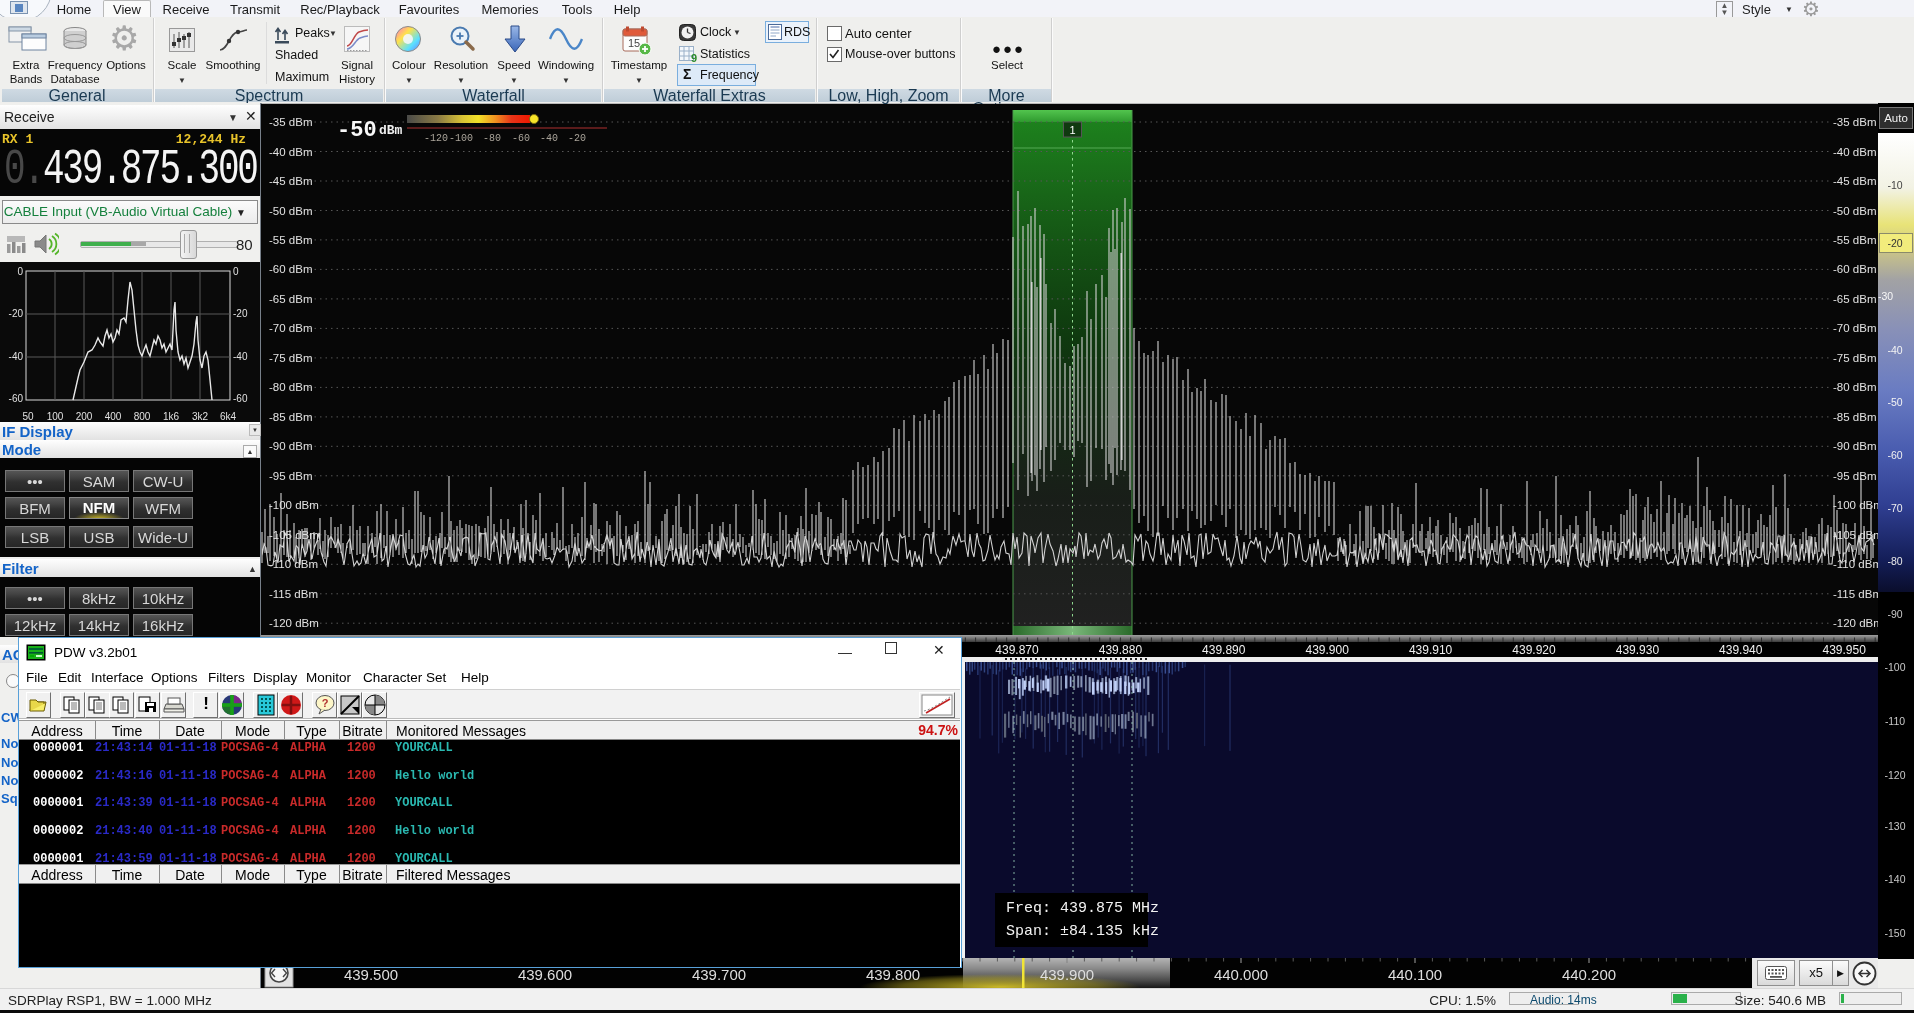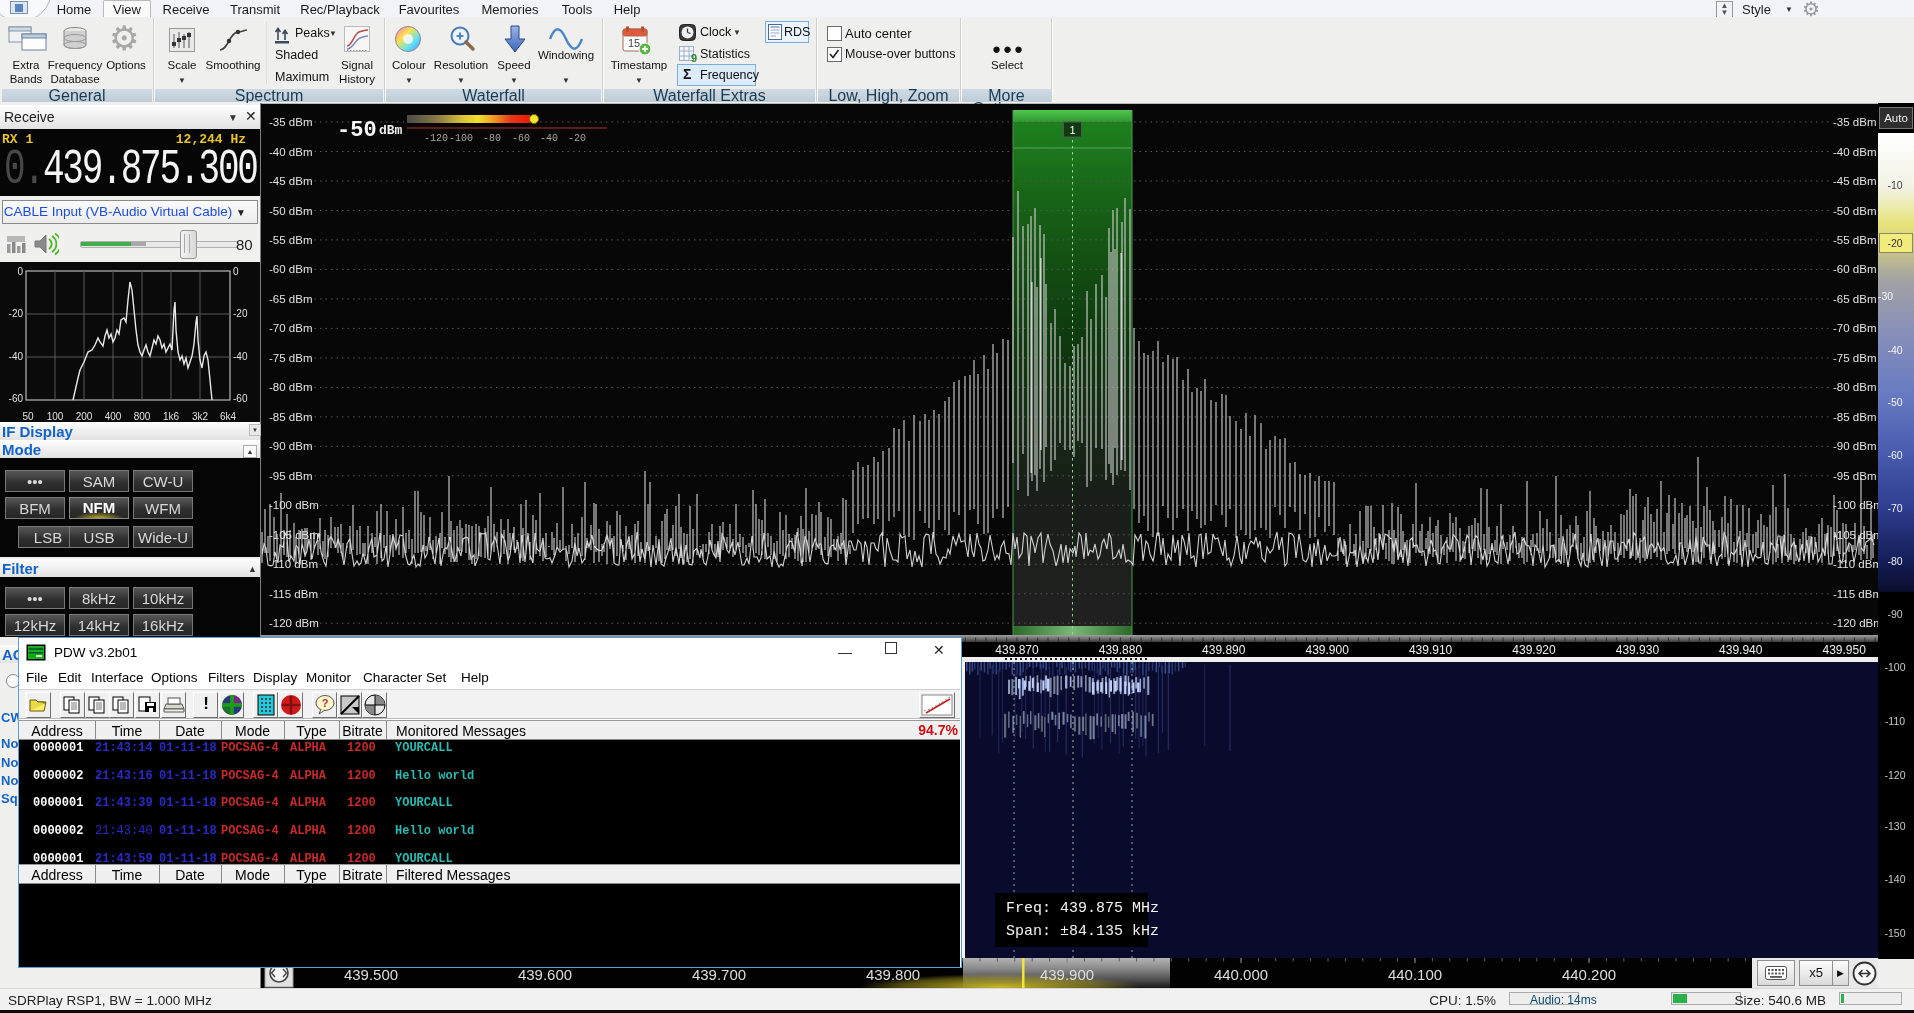--- a/index.html
+++ b/index.html
@@ -132,21 +132,21 @@
         <stop offset="1" stop-color="#3a66b8"></stop>
       </linearGradient>
     </defs>
 <path d="M7 1 h8 v13 h6 L11 27 L1 14 h6 z" fill="url(#bar1)" stroke="#2a4a88"></path>
   </svg>
 <div class="biglbl" style="left:459px;top:59px;width:110px">Speed</div>
 <div class="dd" style="left:510px;top:76px">▼</div>
 <svg class="a" style="left:549px;top:28px" width="34" height="22">
 <path d="M1 11 C6 -2 11 -2 17 11 C23 24 28 24 33 11" fill="none" stroke="#4a86c8" stroke-width="2.4"></path>
   </svg>
-<div class="biglbl" style="left:511px;top:49px;width:110px">Windowing</div>
+<div class="biglbl" style="left:511px;top:59px;width:110px">Windowing</div>
 <div class="dd" style="left:562px;top:76px">▼</div>
 <svg class="a" style="left:622px;top:26px" width="30" height="30">
 <rect x="1" y="3" width="24" height="22" rx="2" fill="#fdfdfd" stroke="#a86a5a"></rect>
 <rect x="1" y="3" width="24" height="7" rx="2" fill="#e05a3a" stroke="#a86a5a"></rect>
 <rect x="4" y="0.5" width="3" height="5" fill="#c04a30"></rect>
     <rect x="19" y="0.5" width="3" height="5" fill="#c04a30"></rect>
 <text x="12" y="21" font-size="11" text-anchor="middle" fill="#444" font-family="Liberation Sans">15</text>
 <circle cx="23" cy="23" r="6" fill="#58b848" stroke="#fff"></circle>
     <line x1="23" y1="20" x2="23" y2="26" stroke="#fff" stroke-width="1.8"></line>
     <line x1="20" y1="23" x2="26" y2="23" stroke="#fff" stroke-width="1.8"></line>
@@ -196,21 +196,21 @@
 <div class="secthdr" style="top:105px;height:24px;border-bottom:1px solid #c8c8c8">
     <span style="position:absolute;left:4px;top:4px;font-size:14px;color:#222">Receive</span>
   </div>
 <div class="a" style="left:228px;top:112px;font-size:10px;color:#333">▼</div>
 <div class="a" style="left:245px;top:108px;font-size:14px;color:#222">✕</div>
 <div class="a" style="left:0;top:129px;width:260px;height:67px;background:#060606"></div>
 <div class="a mono" style="left:2px;top:132px;font-size:13px;font-weight:bold;color:#e8c32a">RX 1</div>
 <div class="a mono" style="left:0;top:132px;width:246px;text-align:right;font-size:13px;font-weight:bold;color:#e8c32a">12,244 Hz</div>
 <div class="a mono" style="left:4px;top:141px;font-size:50px;letter-spacing:-3px;transform:scaleX(0.72);transform-origin:0 0;color:#484848">0.<span style="color:#f4f4f4">439.875.300</span></div>
 <div class="a" style="left:2px;top:200px;width:256px;height:24px;background:linear-gradient(#fbfbfb,#ececec);border:1px solid #8a8a8a;box-sizing:border-box"></div>
-<div class="a" style="left:0px;top:204px;width:236px;text-align:center;font-size:13.5px;color:#1d4ed8">CABLE Input (VB-Audio Virtual Cable)</div>
+<div class="a" style="left:0px;top:204px;width:236px;text-align:center;font-size:13.5px;color:#15803d">CABLE Input (VB-Audio Virtual Cable)</div>
 <div class="a" style="left:236px;top:207px;font-size:10px;color:#222">▼</div>
 <svg class="a" style="left:6px;top:234px" width="20" height="20">
 <rect x="1" y="10" width="3.5" height="9" fill="#9a9a9a"></rect>
     <rect x="6" y="6" width="3.5" height="13" fill="#8a8a8a"></rect>
     <rect x="11" y="12" width="3.5" height="7" fill="#9a9a9a"></rect>
     <rect x="16" y="9" width="3.5" height="10" fill="#8a8a8a"></rect>
 <rect x="1" y="2" width="18" height="6" fill="#b8b8b8"></rect>
   </svg>
 <svg class="a" style="left:33px;top:232px" width="26" height="24">
 <path d="M2 9 h5 l6 -6 v18 l-6 -6 h-5 z" fill="#8a8a8a" stroke="#777"></path>
@@ -260,21 +260,21 @@
     <span class="blue" style="position:absolute;left:2px;top:1px;font-size:15px">Mode</span>
   </div>
 <div class="a" style="left:243px;top:445px;width:12px;height:11px;background:#fafafa;border:1px solid #aaa;font-size:7px;text-align:center;line-height:11px;color:#333">▲</div>
 <div class="a" style="left:0;top:458px;width:260px;height:99px;background:#050505"></div>
 <div class="modebtn" style="left:5px;top:470px">•••</div>
 <div class="modebtn" style="left:69px;top:470px">SAM</div>
 <div class="modebtn" style="left:133px;top:470px">CW-U</div>
 <div class="modebtn" style="left:5px;top:497px">BFM</div>
 <div class="a" style="left:69px;top:497px;width:60px;height:22px;background:radial-gradient(ellipse 36px 10px at 50% 105%,rgba(215,195,40,0.95),rgba(215,195,40,0) 70%),linear-gradient(180deg,#555 0,#434343 30%,#303030 55%,#262626 100%);border:1px solid #888;box-sizing:border-box;color:#fff;font-weight:bold;font-size:15px;text-align:center;line-height:20px">NFM</div>
 <div class="modebtn" style="left:133px;top:497px">WFM</div>
-<div class="modebtn" style="left:18px;top:526px">LSB</div>
+<div class="modebtn" style="left:5px;top:526px">LSB</div>
 <div class="modebtn" style="left:69px;top:526px">USB</div>
 <div class="modebtn" style="left:133px;top:526px">Wide-U</div>
 <div class="secthdr" style="top:559px">
     <span class="blue" style="position:absolute;left:2px;top:1px;font-size:15px">Filter</span>
   </div>
 <div class="a" style="left:248px;top:564px;font-size:9px;color:#333">▲</div>
 <div class="a" style="left:0;top:577px;width:260px;height:60px;background:#050505"></div>
 <div class="modebtn" style="left:5px;top:587px">•••</div>
 <div class="modebtn" style="left:69px;top:587px">8kHz</div>
 <div class="modebtn" style="left:133px;top:587px">10kHz</div>
@@ -1120,21 +1120,21 @@
 <div class="a mono" style="left:347px;top:769px;font-size:12px;font-weight:bold;color:#c82a2a;z-index:21">1200</div>
 <div class="a mono" style="left:395px;top:769px;font-size:12px;font-weight:bold;color:#2ab8b0;z-index:21">Hello world</div>
 <div class="a mono" style="left:33px;top:796px;font-size:12px;font-weight:bold;color:#ffffff;z-index:21">0000001</div>
 <div class="a mono" style="left:95px;top:796px;font-size:12px;font-weight:bold;color:#2a2ac8;z-index:21">21:43:39</div>
 <div class="a mono" style="left:159px;top:796px;font-size:12px;font-weight:bold;color:#2a2ac8;z-index:21">01-11-18</div>
 <div class="a mono" style="left:221px;top:796px;font-size:12px;font-weight:bold;color:#c82a2a;z-index:21">POCSAG-4</div>
 <div class="a mono" style="left:290px;top:796px;font-size:12px;font-weight:bold;color:#c82a2a;z-index:21">ALPHA</div>
 <div class="a mono" style="left:347px;top:796px;font-size:12px;font-weight:bold;color:#c82a2a;z-index:21">1200</div>
 <div class="a mono" style="left:395px;top:796px;font-size:12px;font-weight:bold;color:#2ab8b0;z-index:21">YOURCALL</div>
 <div class="a mono" style="left:33px;top:824px;font-size:12px;font-weight:bold;color:#ffffff;z-index:21">0000002</div>
-<div class="a mono" style="left:95px;top:824px;font-size:12px;font-weight:normal;color:#2a2ac8;z-index:21">21:43:40</div>
+<div class="a mono" style="left:95px;top:824px;font-size:12px;font-weight:bold;color:#2a2ac8;z-index:21">21:43:40</div>
 <div class="a mono" style="left:159px;top:824px;font-size:12px;font-weight:bold;color:#2a2ac8;z-index:21">01-11-18</div>
 <div class="a mono" style="left:221px;top:824px;font-size:12px;font-weight:bold;color:#c82a2a;z-index:21">POCSAG-4</div>
 <div class="a mono" style="left:290px;top:824px;font-size:12px;font-weight:bold;color:#c82a2a;z-index:21">ALPHA</div>
 <div class="a mono" style="left:347px;top:824px;font-size:12px;font-weight:bold;color:#c82a2a;z-index:21">1200</div>
 <div class="a mono" style="left:395px;top:824px;font-size:12px;font-weight:bold;color:#2ab8b0;z-index:21">Hello world</div>
 <div class="a mono" style="left:33px;top:852px;font-size:12px;font-weight:bold;color:#ffffff;z-index:21">0000001</div>
 <div class="a mono" style="left:95px;top:852px;font-size:12px;font-weight:bold;color:#2a2ac8;z-index:21">21:43:59</div>
 <div class="a mono" style="left:159px;top:852px;font-size:12px;font-weight:bold;color:#2a2ac8;z-index:21">01-11-18</div>
 <div class="a mono" style="left:221px;top:852px;font-size:12px;font-weight:bold;color:#c82a2a;z-index:21">POCSAG-4</div>
 <div class="a mono" style="left:290px;top:852px;font-size:12px;font-weight:bold;color:#c82a2a;z-index:21">ALPHA</div>

